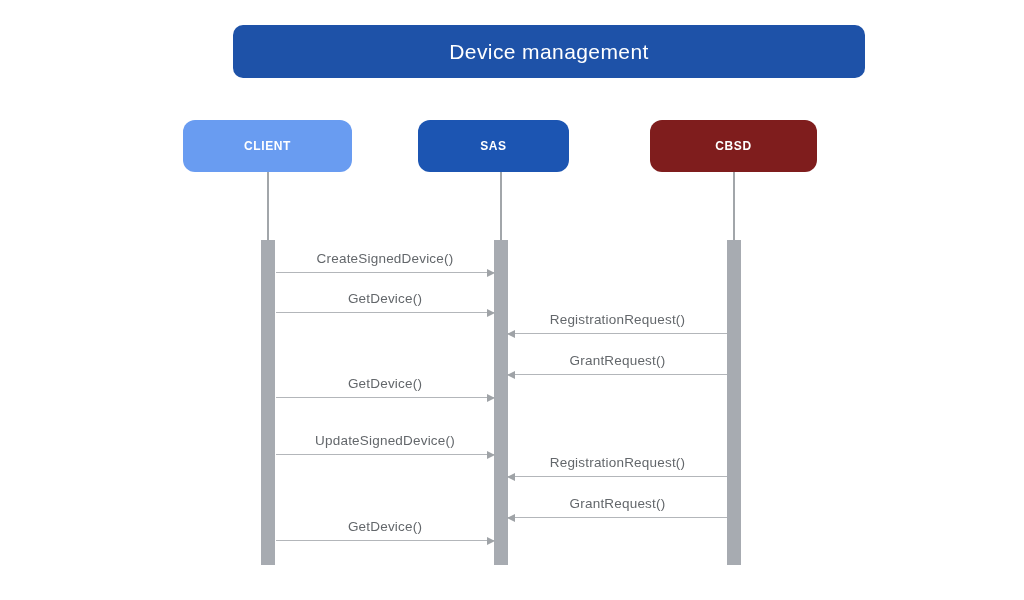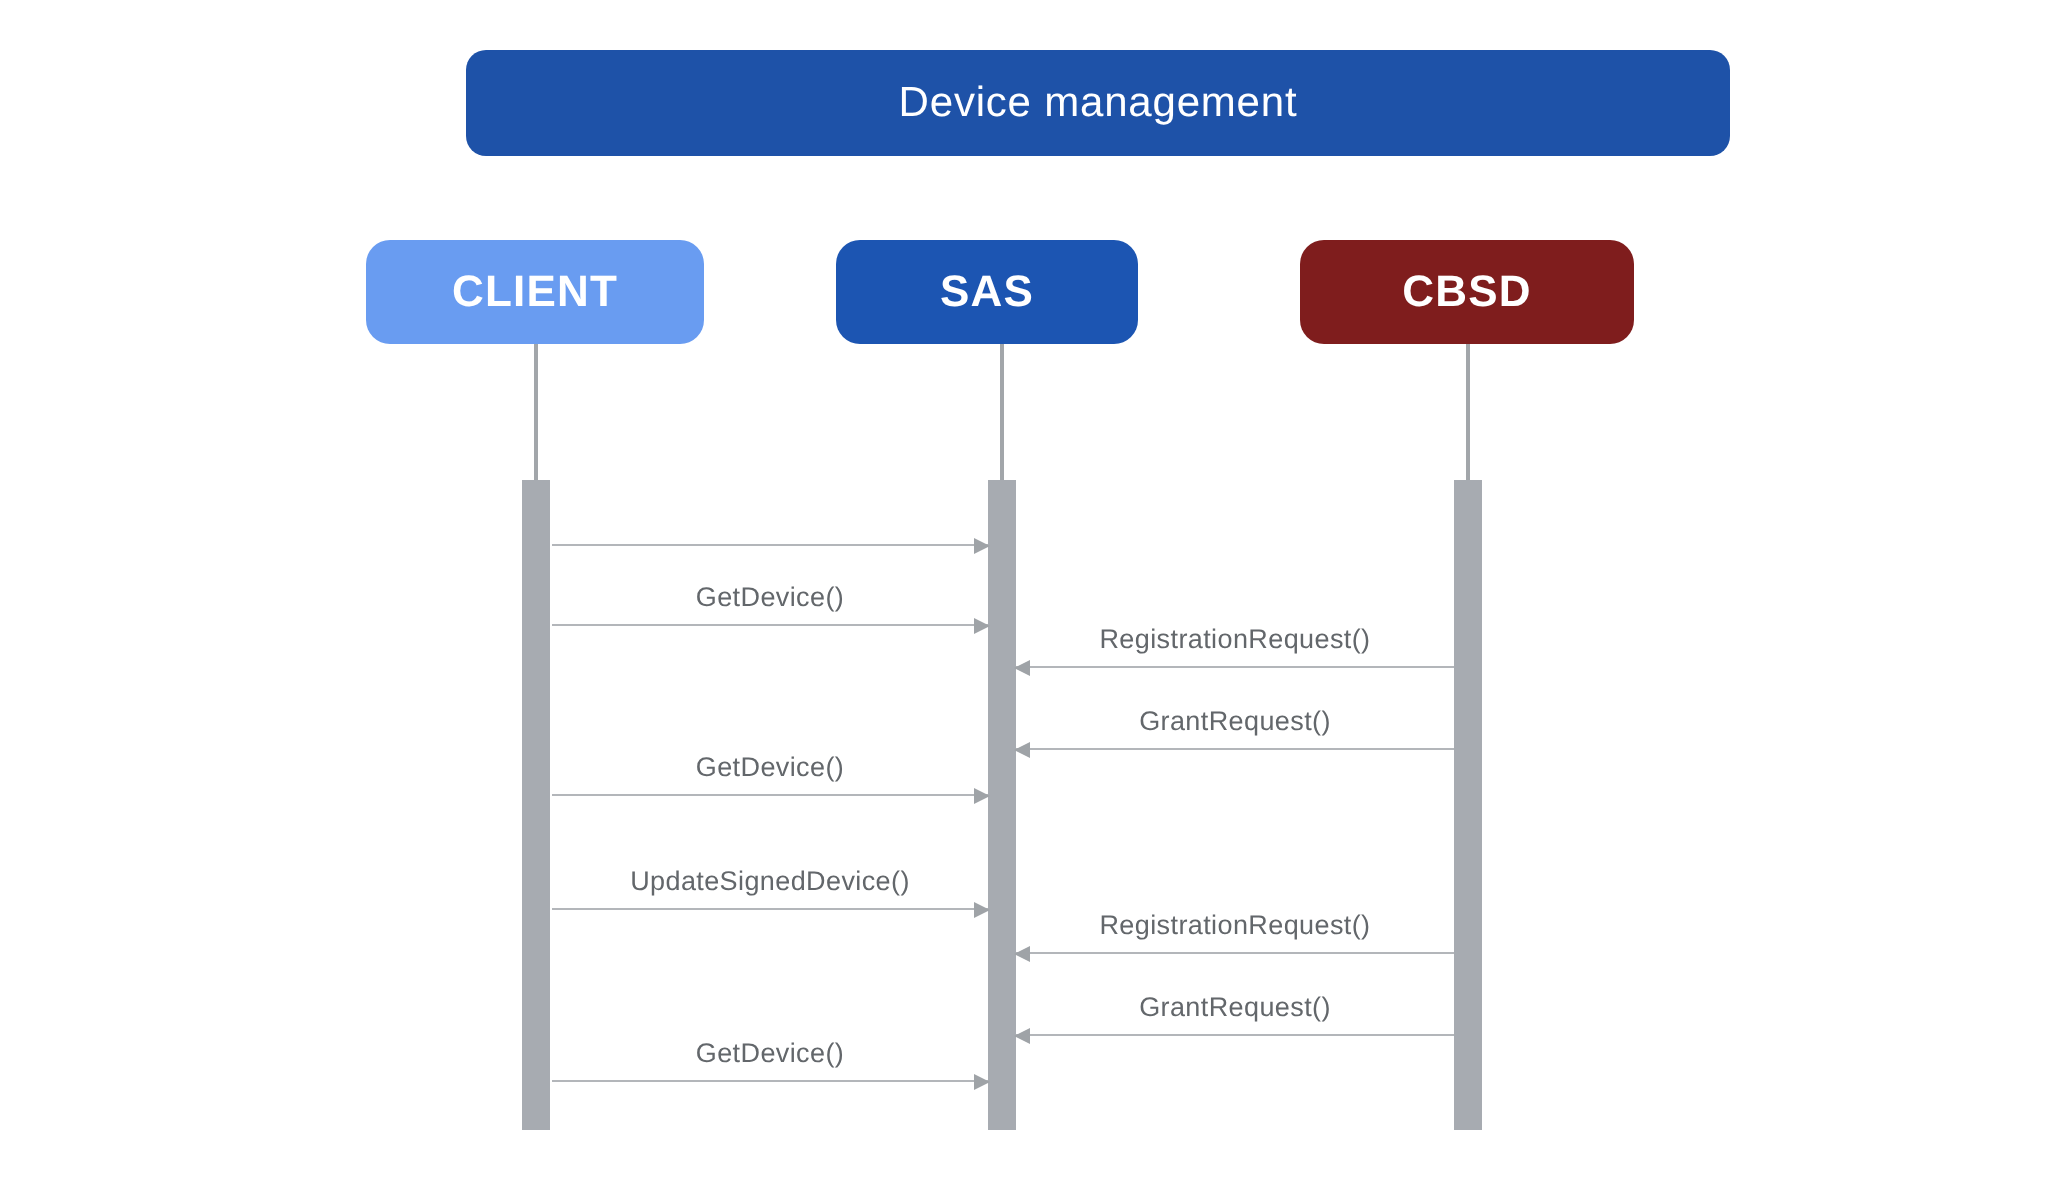--- a/index.html
+++ b/index.html
@@ -26,21 +26,21 @@
     font-weight: 500;
     letter-spacing: 0.4px;
   }
 
   .actor {
     position: absolute;
     top: 120px; height: 52px;
     border-radius: 12px;
     display: flex; align-items: center; justify-content: center;
     color: #ffffff;
-    font-size: 22px;
+    font-size: 12px;
     font-weight: 700;
     letter-spacing: 0.6px;
   }
   .actor.client { left: 183px; width: 169px; background: #699CF1; }
   .actor.sas    { left: 418px; width: 151px; background: #1C55B2; }
   .actor.cbsd   { left: 650px; width: 167px; background: #3D7CEE; }
 
   .lifeline {
     position: absolute;
     top: 172px; height: 68px;
@@ -123,20 +123,21 @@
 
   <div class="lifeline client"></div>
   <div class="lifeline sas"></div>
   <div class="lifeline cbsd"></div>
 
   <div class="activation client"></div>
   <div class="activation sas"></div>
   <div class="activation cbsd"></div>
 
   <div class="msg ltr m0">
+    <span class="msg-label">CreateSignedDevice()</span>
     <span class="msg-line"></span>
     <span class="arrowhead"></span>
   </div>
 
   <div class="msg ltr m1">
     <span class="msg-label">GetDevice()</span>
     <span class="msg-line"></span>
     <span class="arrowhead"></span>
   </div>
 

